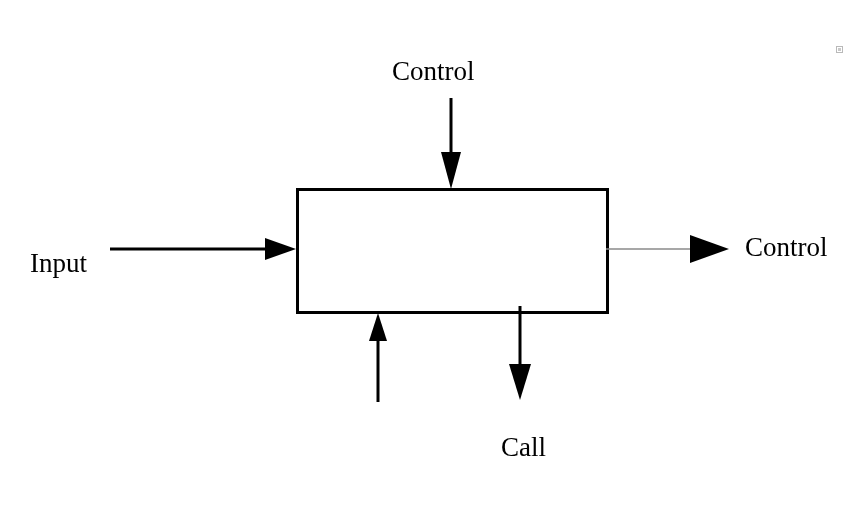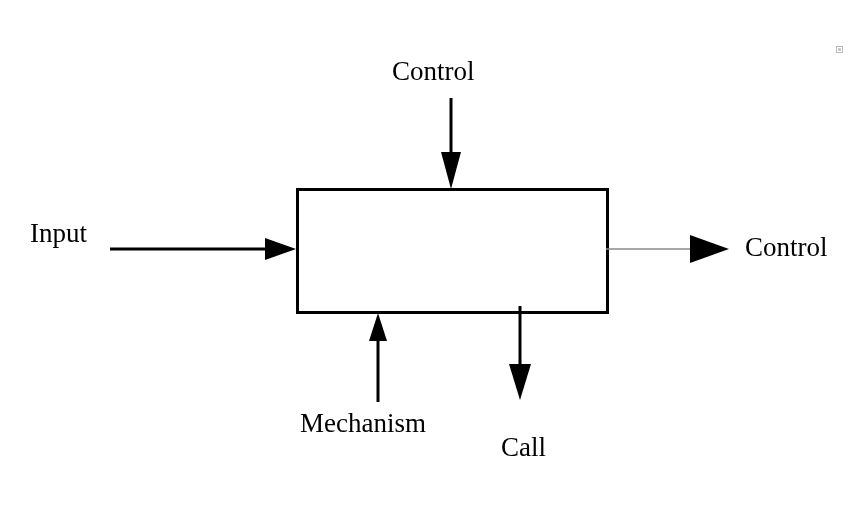--- a/index.html
+++ b/index.html
@@ -36,21 +36,21 @@
     line-height: 1.0;
   }
   
   #label-control {
     left: 392px;
     top: 58px;
     font-size: 27px;
   }
   #label-input {
     left: 30px;
-    top: 220px;
+    top: 250px;
     font-size: 27px;
   }
   #label-output {
     left: 745px;
     top: 234px;
     font-size: 27px;
   }
   #label-mechanism {
     left: 300px;
     top: 410px;
@@ -138,19 +138,18 @@
 
   </svg>
 
 
   <div class="lbl" id="label-control">Control</div>
 
   <div class="lbl" id="label-input">Input</div>
 
   <div class="lbl" id="label-output">Control</div>
 
-  <div class="lbl" id="label-mechanism">Mechanism</div>
 
   <div class="lbl" id="label-call">Call</div>
 
   <div id="corner-artifact"></div>
 
 </div>
 
 </body></html>

